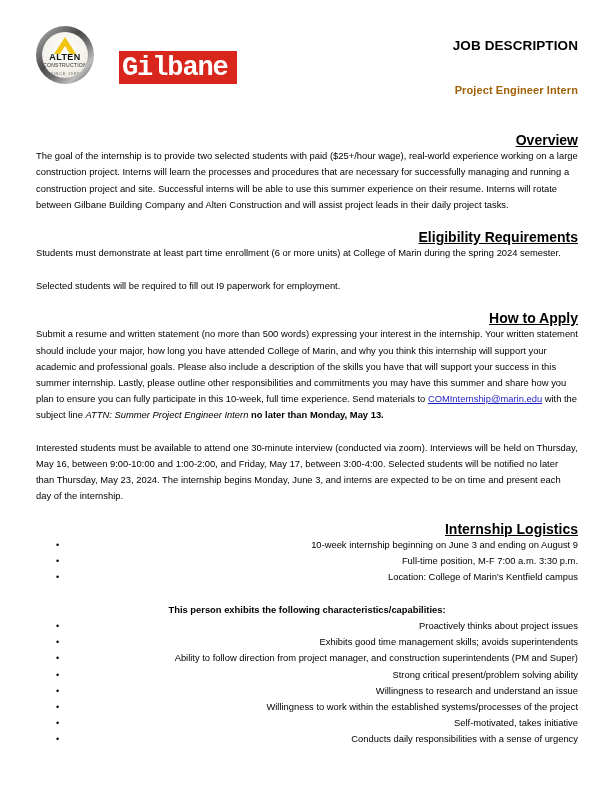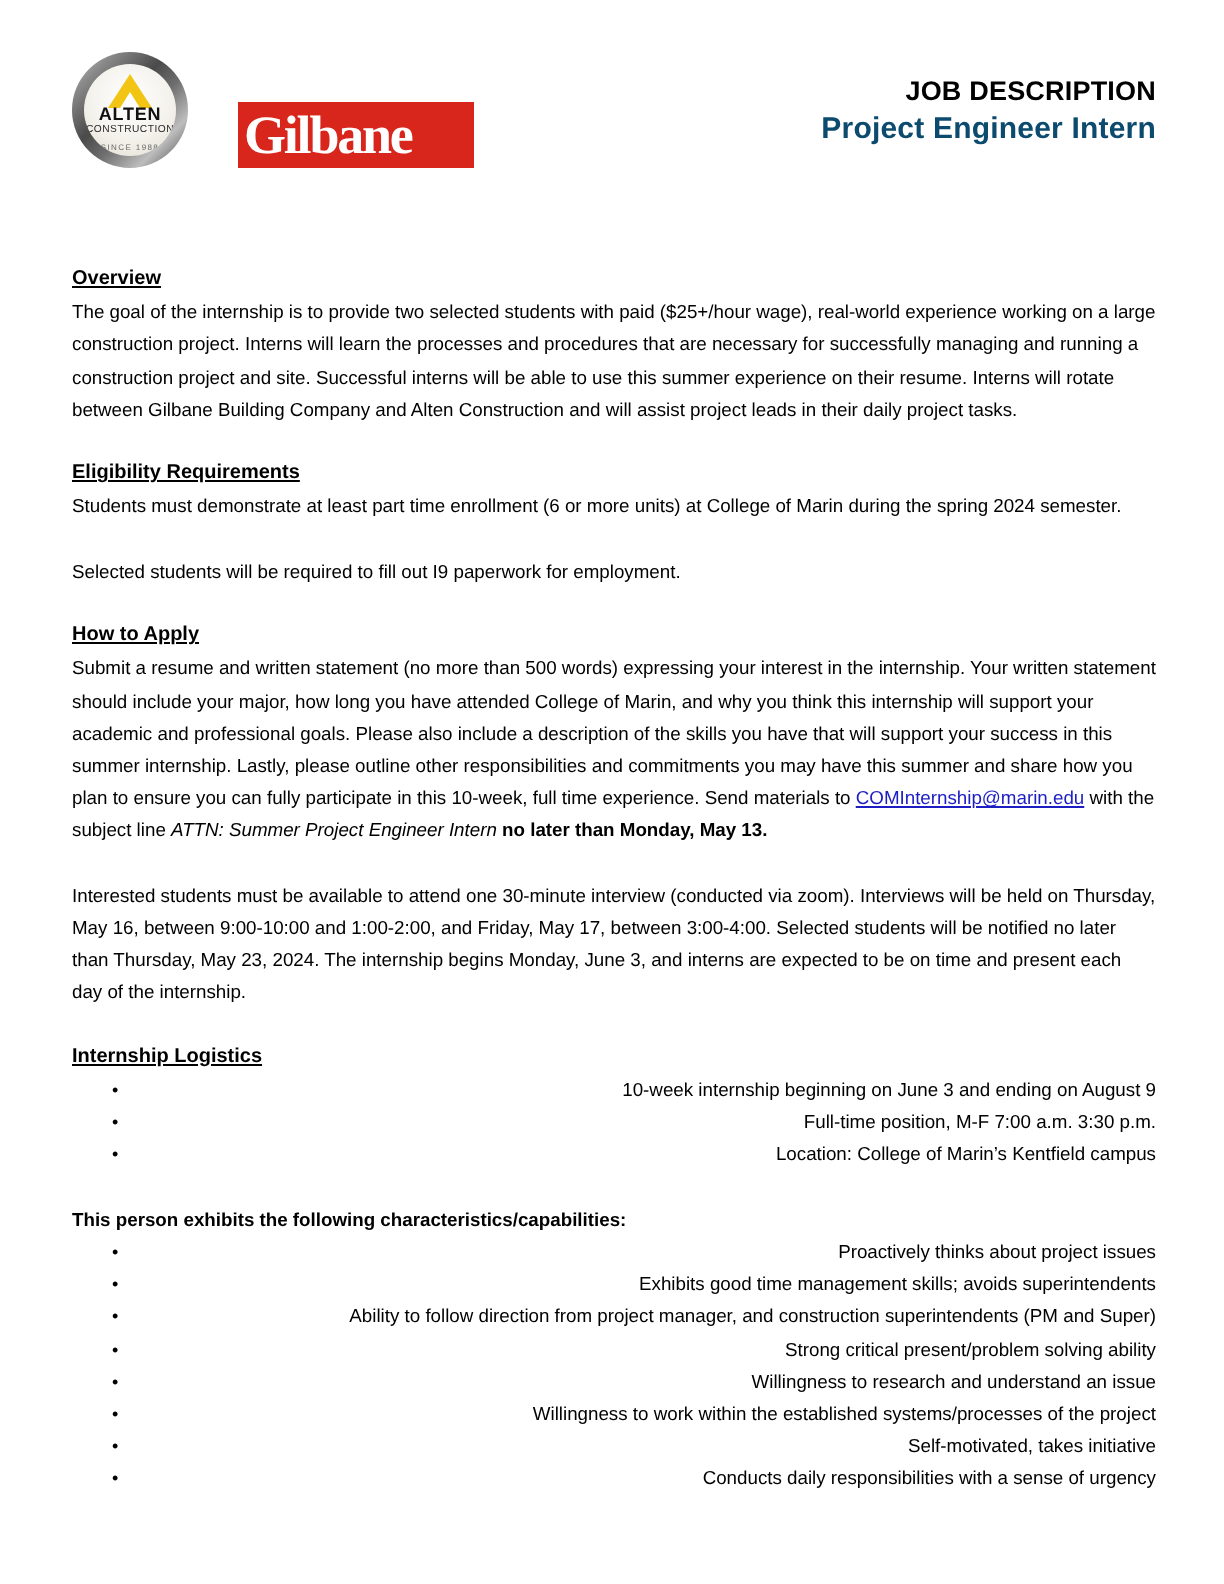--- a/index.html
+++ b/index.html
@@ -127,21 +127,21 @@
     width: 118px;
     height: 33px;
     background: #d8261c;
     flex: none;
   }
   .gilbane-text {
     position: absolute;
     left: 3px;
     top: 50%;
     transform: translateY(-50%);
-    font-family: Liberation Serif, serif;
+    font-family: Liberation Mono, monospace;
     font-weight: bold;
     font-size: 27px;
     line-height: 27px;
     letter-spacing: -1.1px;
     color: #ffffff;
     white-space: nowrap;
   }
 
   .title-block {
     position: absolute;
@@ -153,48 +153,51 @@
     font-family: "Liberation Sans", sans-serif;
     font-weight: bold;
     font-size: 13.5px;
     line-height: 19px;
     color: #000000;
     letter-spacing: 0.1px;
   }
   .title-line2 {
     font-family: "Liberation Sans", sans-serif;
     font-weight: bold;
-    font-size: 15px;
+    font-size: 11px;
     line-height: 19px;
-    color: #0c4a6e;
+    color: #a16207;
     letter-spacing: 0.1px;
+    margin-top: 26px;
   }
 
   
   .content {
     position: absolute;
     left: 36px;
     top: 132px;
     width: 542px;
     font-size: 9.4px;
     line-height: 16.2px;
     color: #000000;
   }
   .sec-head {
     font-weight: bold;
     text-decoration: underline;
-    font-size: 10px;
-    line-height: 16.2px;
-    margin: 0;
+    font-size: 14px;
+    line-height: 16.2px;
+    margin: 0;
+    text-align: right;
   }
   .sec-head-plain {
     font-weight: bold;
     font-size: 9.4px;
     line-height: 16.2px;
     margin: 0;
+    text-align: center;
   }
   p.para {
     margin: 0;
     font-size: 9.4px;
     line-height: 16.2px;
     text-align: left;
   }
   .gap {
     height: 16.2px;
   }

